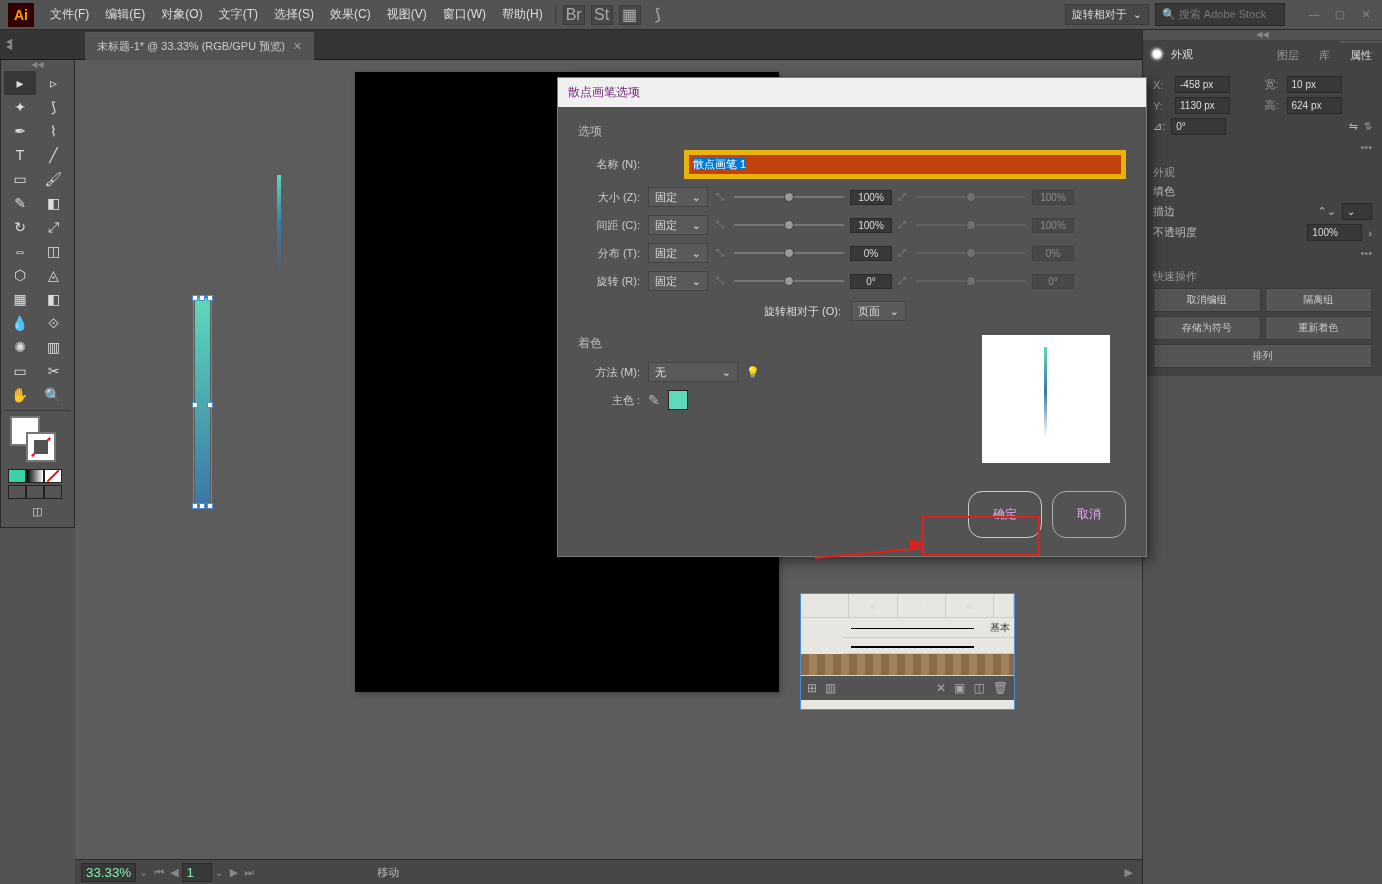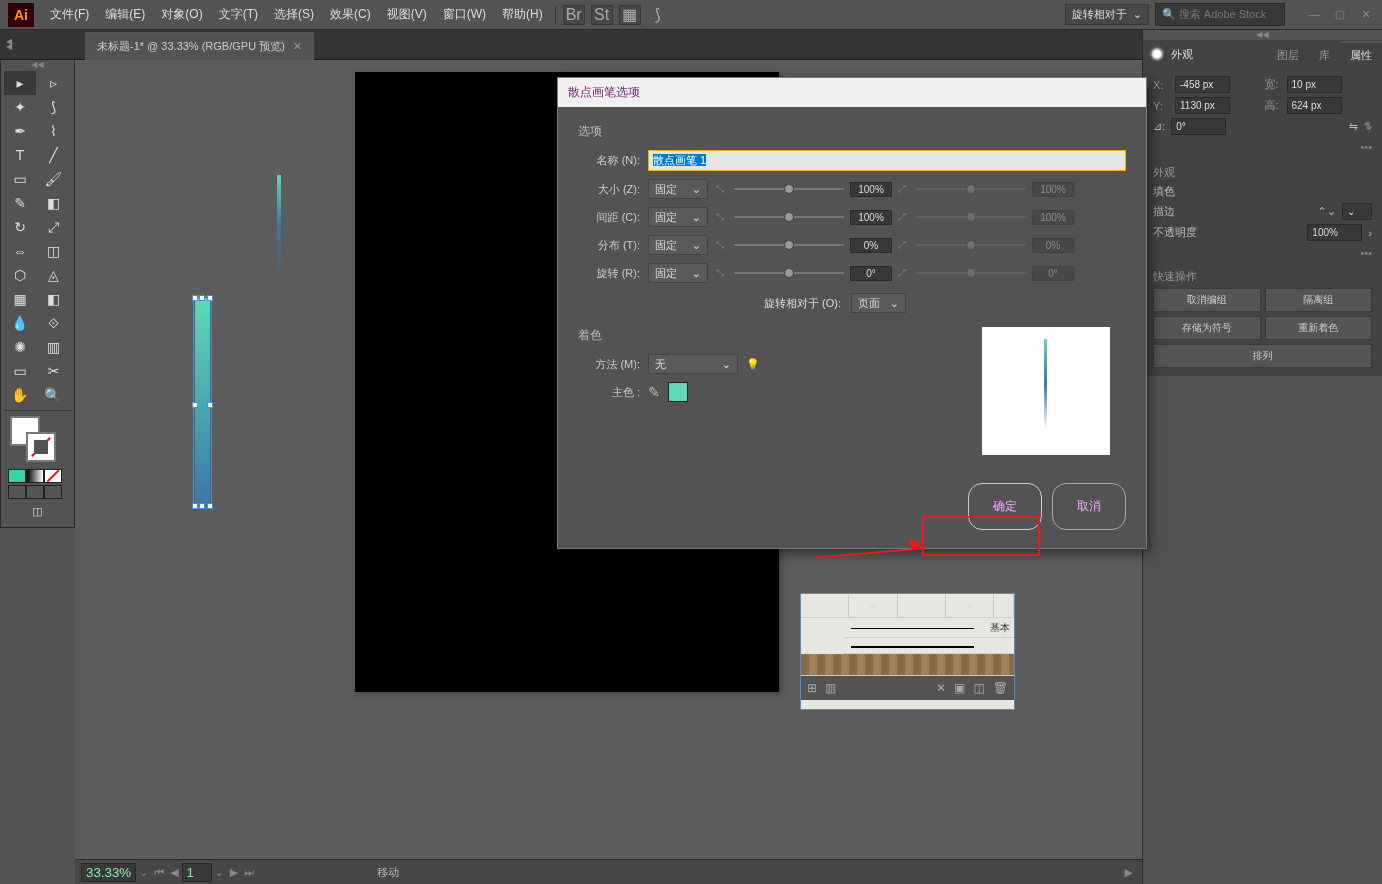--- a/index.html
+++ b/index.html
@@ -89,21 +89,21 @@
   .brush-footer { height: 24px; background: #535353; display: flex; align-items: center; padding: 0 6px; justify-content: space-between; }
   .brush-footer-left, .brush-footer-right { display: flex; gap: 8px; color: #aaa; font-size: 12px; }
 
   
   .dialog { position: absolute; left: 557px; top: 77px; width: 590px; background: #535353; border: 1px solid #7a7a7a; box-shadow: 4px 4px 12px rgba(0,0,0,0.5); }
   .dialog-title { background: #f0f0f0; color: #701a75; padding: 6px 10px; font-size: 12px; }
   .dialog-body { padding: 16px 20px; }
   .dialog-section-label { color: #bbb; font-size: 12px; margin-bottom: 10px; }
   .dlg-row { display: flex; align-items: center; margin: 8px 0; gap: 8px; }
   .dlg-label { width: 62px; text-align: right; color: #ccc; font-size: 11px; }
-  .dlg-input-name { flex: 1; background: #e5e5e5; color: #000; border: 1px solid #eab308; padding: 2px 4px; font-size: 11px; }
+  .dlg-input-name { flex: 1; background: #c2410c; color: #000; border: 5px solid #eab308; padding: 2px 4px; font-size: 11px; margin-left: 36px; }
   .dlg-input-name .sel { background: #0078d7; color: #fff; }
   .dlg-select { background: #5a5a5a; color: #ddd; border: 1px solid #444; padding: 2px 6px; font-size: 11px; width: 60px; height: 20px; display: flex; align-items: center; justify-content: space-between; }
   .dlg-slider-group { display: flex; align-items: center; gap: 6px; }
   .dlg-slider-ico { width: 12px; color: #888; font-size: 10px; }
   .dlg-slider { width: 110px; height: 2px; background: #777; position: relative; }
   .dlg-slider .thumb { position: absolute; width: 10px; height: 10px; border-radius: 50%; background: #999; border: 1px solid #444; top: -4px; left: 50%; transform: translateX(-50%); }
   .dlg-slider.disabled { opacity: 0.4; }
   .dlg-val { background: #383838; border: 1px solid #2a2a2a; color: #ddd; padding: 1px 4px; width: 42px; text-align: center; font-size: 10px; }
   .dlg-val.disabled { opacity: 0.4; }
   .dlg-row2 { display: flex; align-items: center; justify-content: flex-end; margin: 10px 0; gap: 10px; padding-right: 220px; }

